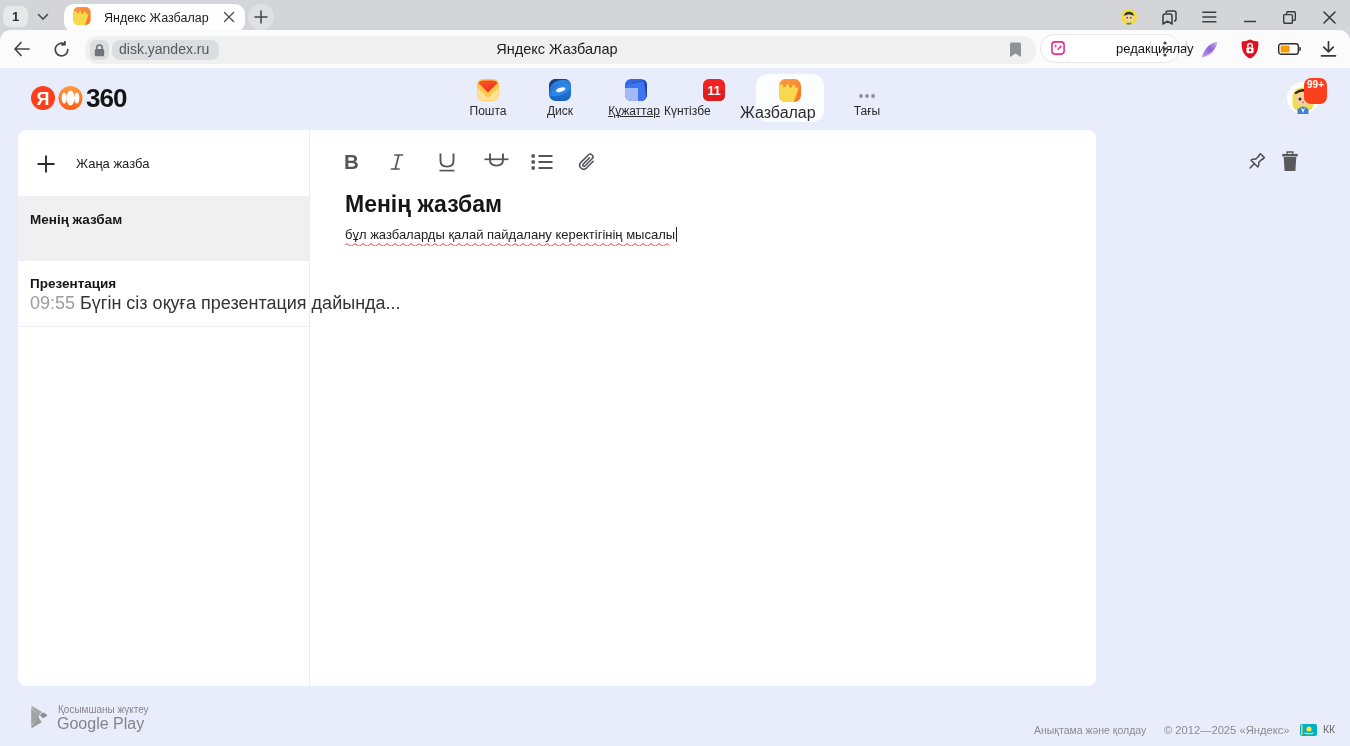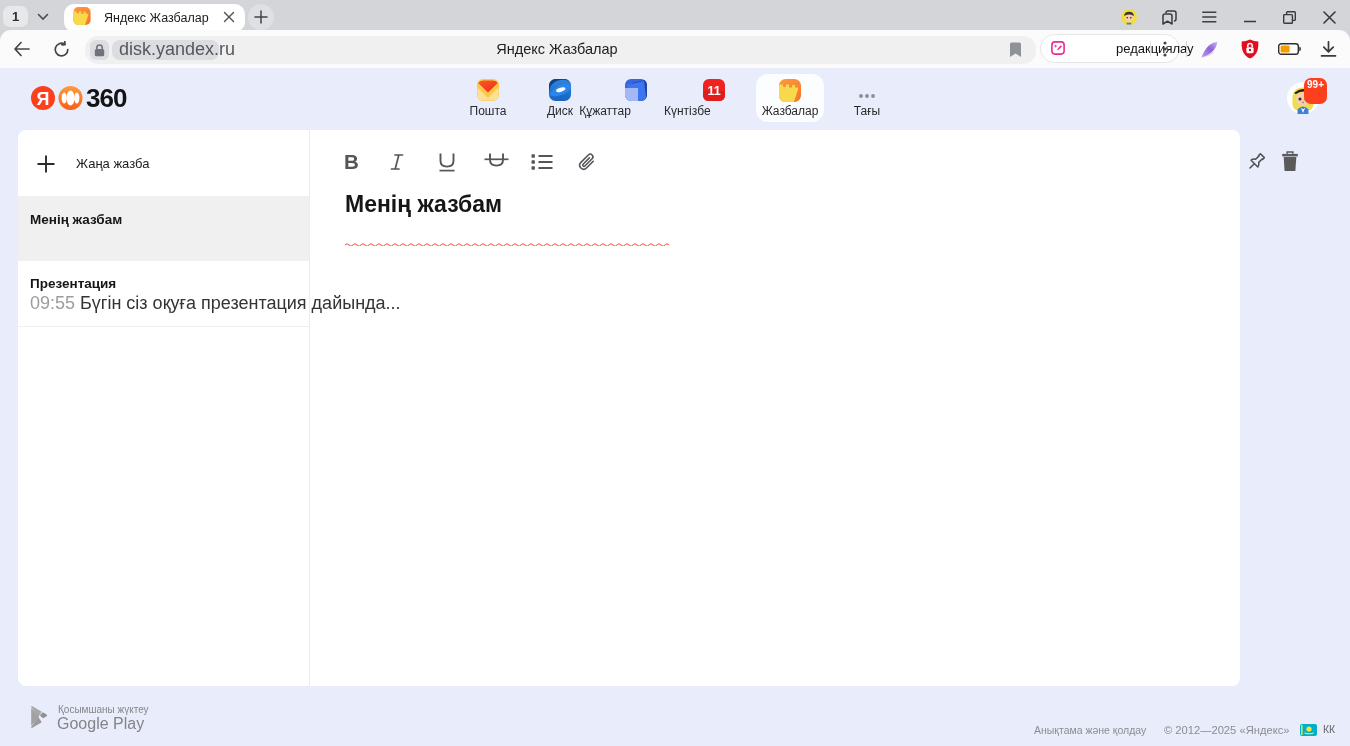--- a/index.html
+++ b/index.html
@@ -72,21 +72,21 @@
   <svg class="abs" style="left:53px;top:11px" width="17" height="17" viewBox="0 0 17 17">
       <path d="M14.8 8.5 A6.3 6.3 0 1 1 11.5 3" fill="none" stroke="#454547" stroke-width="1.7" stroke-linecap="round"></path>
       <path d="M11.8 0.5 L12 3.6 L8.9 3.8" fill="none" stroke="#454547" stroke-width="1.7" stroke-linecap="round" stroke-linejoin="round"></path>
     </svg>
   <div class="abs" style="left:85px;top:6px;width:951px;height:27.5px;border-radius:13px;background:#f0f0f1;"></div>
   <div class="abs" style="left:90px;top:10px;width:19px;height:19.5px;border-radius:6px;background:#dcdde0;"></div>
   <svg class="abs" style="left:94px;top:13.5px" width="11" height="13" viewBox="0 0 11 13">
       <rect x="0.8" y="5" width="9.4" height="7.3" rx="1.6" fill="#707379"></rect>
       <path d="M2.8 5.5 V3.6 Q2.8 1 5.5 1 Q8.2 1 8.2 3.6 V5.5" fill="none" stroke="#707379" stroke-width="1.6"></path>
     </svg>
-  <div class="abs" style="left:112px;top:10px;width:107px;height:19.5px;border-radius:8px;background:#dcdde0;color:#55585c;font-size:18px;line-height:19.5px;padding-left:7px;">disk.yandex.ru</div>
+  <div class="abs" style="left:112px;top:10px;width:107px;height:19.5px;border-radius:8px;background:#dcdde0;color:#55585c;font-size:14px;line-height:19.5px;padding-left:7px;">disk.yandex.ru</div>
   <div class="abs" style="left:557px;top:11px;transform:translateX(-50%);font-size:14.5px;color:#1d1d1f;line-height:16px;">Яндекс Жазбалар</div>
   <svg class="abs" style="left:1009px;top:12px" width="13" height="16" viewBox="0 0 13 16">
       <path d="M1 2 Q1 0.5 2.5 0.5 L10.5 0.5 Q12 0.5 12 2 L12 15 L6.5 11.4 L1 15 Z" fill="#8f9297"></path>
     </svg>
 
   <div class="abs" style="left:1040px;top:4px;width:140px;height:29px;border-radius:14.5px;background:#ffffff;border:1px solid #e6e6e8;"></div>
   <svg class="abs" style="left:1051px;top:11px" width="14" height="14" viewBox="0 0 14 14">
     <rect x="0.9" y="0.9" width="12.2" height="12.2" rx="3" fill="none" stroke="#ef2b8f" stroke-width="1.6"></rect>
     <path d="M4.2 4.6 L4.7 3.2 L5.2 4.6 L6.6 5.1 L5.2 5.6 L4.7 7 L4.2 5.6 L2.8 5.1 Z" fill="#ef2b8f"></path>
     <path d="M9.8 4.2 L11 5.4 L7.6 8.8 L6.2 9.2 L6.6 7.8 Z" fill="#ef2b8f"></path>
@@ -196,35 +196,35 @@
         <rect x="0" y="0" width="44" height="44" rx="12"></rect>
       </clipPath>
     </defs>
   <rect x="0" y="0" width="44" height="44" rx="12" fill="#3467e0"></rect>
   <g clip-path="url(#docclip)">
   <path d="M14 8 L40 2 Q44 4 44 12 L44 34 Q44 42 38 43.5 L30 44 Z" fill="#1d46a8"></path>
   <path d="M2 12 L38 4 L42 36 Q41 43 34 43.8 L20 44 Z" fill="#3f74ef"></path>
   <path d="M0 18 L26 18 L26 44 L12 44 Q0 44 0 32 Z" fill="#a3b8f5"></path>
   </g>
 </svg>
-<div class="abs" style="left:555px;top:104px;width:100px;text-align:center;font-size:12px;color:#2a2a2c;">Құжаттар</div>
+<div class="abs" style="left:584px;top:104px;width:100px;text-align:center;font-size:12px;color:#2a2a2c;text-decoration:underline;">Құжаттар</div>
 
 <svg class="abs" style="left:703px;top:79px" width="22" height="22" viewBox="0 0 44 44">
   <rect x="0" y="0" width="44" height="44" rx="12" fill="#f02323"></rect>
   <path d="M0 23 L44 23 L44 32 Q44 44 32 44 L12 44 Q0 44 0 32 Z" fill="#df1d1d"></path>
   <text x="22" y="31" text-anchor="middle" font-family="Liberation Sans" font-size="25" font-weight="bold" fill="#ffffff">11</text>
 </svg>
 <div class="abs" style="left:664px;top:104px;width:100px;text-align:left;font-size:12px;color:#2a2a2c;">Күнтізбе</div>
 
 <svg class="abs" style="left:779px;top:79px" width="22" height="23" viewBox="0 0 44 46">
   <rect x="0" y="0" width="44" height="46" rx="13" fill="url(#noteg)"></rect>
   <path d="M0 20 L0 33 Q0 46 13 46 L30 46 L38 22 L38 17 L32 17 L32 12 L26 12 L26 17 L20 17 L20 11 L14 11 L14 16 L8 16 L8 11 L2 11 L0 13 Z" fill="#f9d94c"></path>
   <path d="M38 22 L30 46 Q39 44 38 22 Z" fill="#f8861f"></path>
 </svg>
-<div class="abs" style="left:740px;top:104px;width:100px;text-align:center;font-size:12px;color:#2a2a2c;">Жазбалар</div>
+<div class="abs" style="left:740px;top:104px;width:100px;font-size:16px;color:#2a2a2c;">Жазбалар</div>
 
 <svg class="abs" style="left:858px;top:93px" width="18" height="6" viewBox="0 0 18 6">
     <circle cx="3" cy="3" r="1.9" fill="#8a8d96"></circle>
     <circle cx="9" cy="3" r="1.9" fill="#8a8d96"></circle>
     <circle cx="15" cy="3" r="1.9" fill="#8a8d96"></circle>
   </svg>
 <div class="abs" style="left:817px;top:104px;width:100px;text-align:center;font-size:12px;color:#2a2a2c;">Тағы</div>
 
 <svg class="abs" style="left:1287px;top:82px" width="32" height="32" viewBox="0 0 32 32">
   <circle cx="16" cy="16" r="16" fill="#ffffff"></circle>
@@ -232,21 +232,21 @@
   <path d="M8 11.5 Q16 5 24 11.5" fill="none" stroke="#26221f" stroke-width="2.2"></path>
   <circle cx="16" cy="17" r="7" fill="#f6cfa8"></circle>
   <circle cx="13" cy="17" r="1.5" fill="#2b2b2b"></circle>
     <circle cx="19" cy="17" r="1.5" fill="#2b2b2b"></circle>
   <circle cx="16" cy="20.3" r="0.9" fill="#c06a6a"></circle>
   <path d="M10.5 27.5 Q13 24.5 16 24.5 Q19 24.5 21.5 27.5 L21.5 32 L10.5 32 Z" fill="#3f7fd6"></path>
   <path d="M13.8 25.5 L16 27.5 L18.2 25.5 L16 31 Z" fill="#ffffff"></path>
 </svg>
 <div class="abs" style="left:1304px;top:78px;width:23px;height:26px;border-radius:7px;background:#fc3f1d;color:#fff;font-size:10px;font-weight:bold;text-align:center;line-height:14px;">99+</div>
 
-<div class="abs" style="left:18px;top:130px;width:1222px;height:556px;border-radius:8px;background:#ffffff;padding-left:11px;">
+<div class="abs" style="left:18px;top:130px;width:1078px;height:556px;border-radius:8px;background:#ffffff;padding-left:11px;">
 
   <div class="abs" style="left:291px;top:0;width:1px;height:556px;background:#ececee;"></div>
 
   <svg class="abs" style="left:19px;top:25px" width="18" height="18" viewBox="0 0 18 18">
       <path d="M9 0.5 L9 17.5 M0.5 9 L17.5 9" stroke="#2b2b2d" stroke-width="1.9"></path>
     </svg>
   <div class="abs" style="left:58px;top:25px;font-size:13px;color:#1c1c1e;line-height:18px;">Жаңа жазба</div>
 
   <div class="abs" style="left:0;top:66px;width:291px;height:65px;background:#f0f0f0;"></div>
   <div class="abs" style="left:12px;top:82px;font-size:13.5px;font-weight:bold;color:#161618;line-height:15px;">Менің жазбам</div>
@@ -287,20 +287,21 @@
       <path d="M11 13.4 L11 19.5" stroke-linecap="round"></path>
     </g>
   </svg>
   <svg class="abs" style="left:1263px;top:21px" width="18" height="20" viewBox="0 0 18 20">
     <path d="M2.7 6 L15.3 6 L14.4 20 L3.6 20 Z" fill="#5a5a5c"></path>
     <rect x="1.2" y="2.9" width="15.6" height="2.5" fill="#5a5a5c"></rect>
     <path d="M6.2 2.7 L6.2 1 L11.8 1 L11.8 2.7" fill="none" stroke="#5a5a5c" stroke-width="1.6"></path>
   </svg>
 
   <div class="abs" style="left:327px;top:62px;font-size:23px;font-weight:bold;color:#161617;line-height:24px;">Менің жазбам</div>
+  <div class="abs" style="left:327px;top:97px;font-size:13px;color:#222224;line-height:16px;">бұл жазбаларды қалай пайдалану керектігінің мысалы<span style="border-right:1.4px solid #222;margin-left:1px;"></span></div>
   <svg class="abs" style="left:327px;top:112px" width="330" height="4" viewBox="0 0 330 4">
       <path d="M0 3 Q 2 0.4 4 3 T 8 3 T 12 3 T 16 3 T 20 3 T 24 3 T 28 3 T 32 3 T 36 3 T 40 3 T 44 3 T 48 3 T 52 3 T 56 3 T 60 3 T 64 3 T 68 3 T 72 3 T 76 3 T 80 3 T 84 3 T 88 3 T 92 3 T 96 3 T 100 3 T 104 3 T 108 3 T 112 3 T 116 3 T 120 3 T 124 3 T 128 3 T 132 3 T 136 3 T 140 3 T 144 3 T 148 3 T 152 3 T 156 3 T 160 3 T 164 3 T 168 3 T 172 3 T 176 3 T 180 3 T 184 3 T 188 3 T 192 3 T 196 3 T 200 3 T 204 3 T 208 3 T 212 3 T 216 3 T 220 3 T 224 3 T 228 3 T 232 3 T 236 3 T 240 3 T 244 3 T 248 3 T 252 3 T 256 3 T 260 3 T 264 3 T 268 3 T 272 3 T 276 3 T 280 3 T 284 3 T 288 3 T 292 3 T 296 3 T 300 3 T 304 3 T 308 3 T 312 3 T 316 3 T 320 3 T 324 3" fill="none" stroke="#f03a2e" stroke-width="0.9"></path>
     </svg>
 </div>
 
 <svg class="abs" style="left:30px;top:705px" width="18" height="24" viewBox="0 0 18 24">
   <path d="M1.2 2 Q1.2 0.6 2.4 1.3 L11.8 6.7 L8.2 11.9 Z" fill="#a7a7a9"></path>
   <path d="M12.9 7.3 L16.6 9.4 Q17.8 10.3 16.6 11.2 L12.9 13.3 L9.9 10.3 Z" fill="#909092"></path>
   <path d="M1.2 22 Q1.2 23.4 2.4 22.7 L11.8 17.3 L8.2 12.1 Z" fill="#9b9b9d"></path>
   <path d="M1.2 3 L1.2 21 L9.2 12 Z" fill="#a2a2a4"></path>

